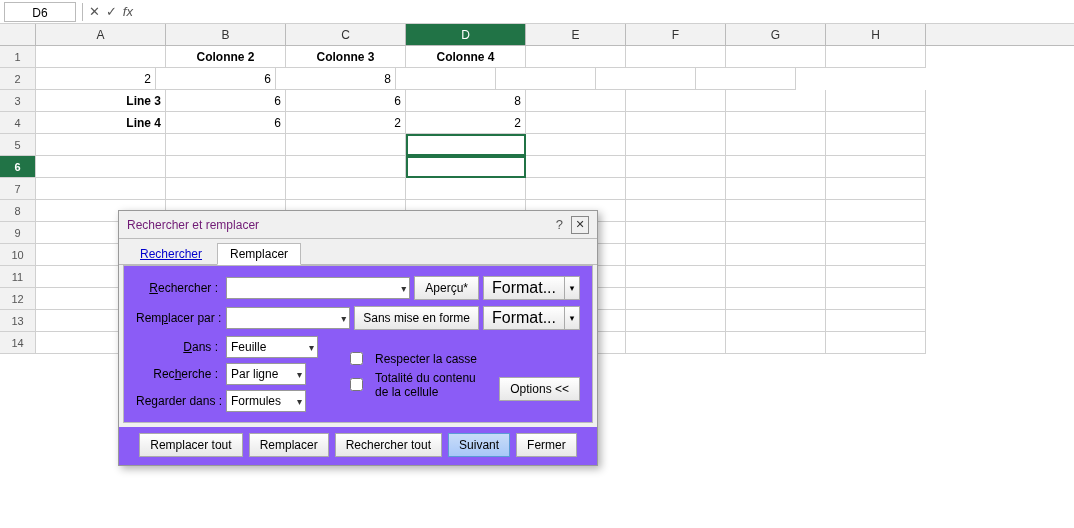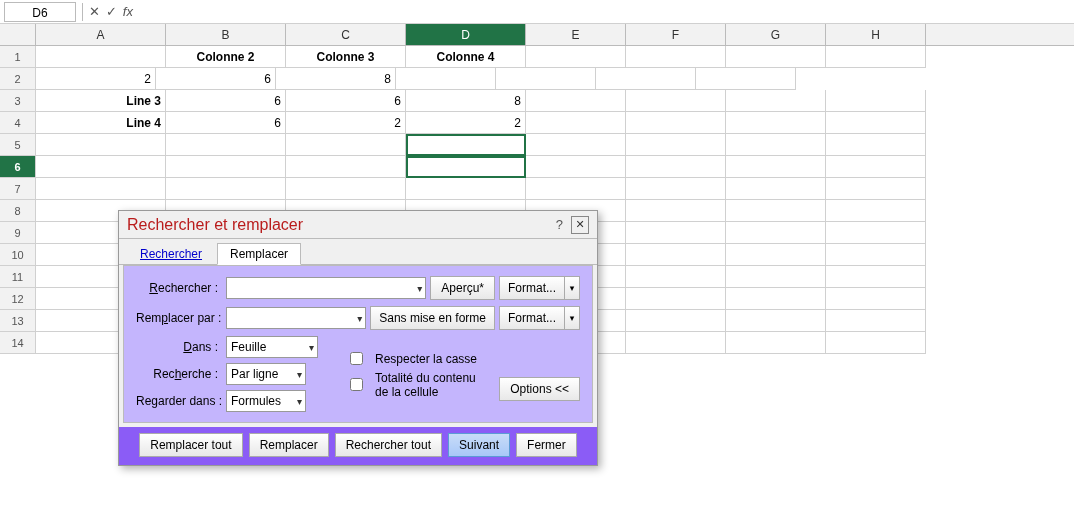--- a/index.html
+++ b/index.html
@@ -75,40 +75,40 @@
       position: absolute; top: 210px; left: 118px;
       width: 480px; background: #f0f0f0;
       border: 1px solid #999; box-shadow: 3px 3px 8px rgba(0,0,0,0.3);
       pointer-events: all; font-size: 12px;
     }
     .dialog-title-bar {
       background: #f0f0f0; border-bottom: 1px solid #bbb;
       display: flex; align-items: center; justify-content: space-between;
       padding: 5px 8px; height: 28px;
     }
-    .dialog-title { font-size: 16px; color: #b91c1c; }
+    .dialog-title { font-size: 12px; color: #701a75; }
     .dialog-title-actions { display: flex; gap: 8px; align-items: center; }
     .dialog-help { color: #555; font-size: 13px; cursor: pointer; }
     .dialog-close {
       width: 18px; height: 18px; background: none; border: 1px solid #888;
       cursor: pointer; display: flex; align-items: center; justify-content: center;
       font-size: 11px; color: #333;
     }
 
     
     .dialog-tabs { display: flex; border-bottom: 1px solid #bbb; background: #f0f0f0; padding: 0 8px; padding-top: 4px; }
     .tab {
       padding: 3px 12px; font-size: 12px; cursor: pointer; border: 1px solid transparent;
       border-bottom: none; margin-right: 2px; background: #f0f0f0;
     }
     .tab.active { background: #fff; border-color: #bbb; border-bottom: 1px solid #fff; margin-bottom: -1px; z-index: 1; }
     .tab:not(.active) { text-decoration: underline; color: #0000cc; }
 
     
-    .dialog-body { background: #c4b5fd; padding: 10px 12px; border: 1px solid #bbb; margin: 0 4px 4px 4px; }
+    .dialog-body { background: #8b5cf6; padding: 10px 12px; border: 1px solid #bbb; margin: 0 4px 4px 4px; }
 
     
     .form-row { display: flex; align-items: center; margin-bottom: 6px; }
     .form-label { width: 90px; text-align: right; padding-right: 8px; font-size: 12px; white-space: nowrap; }
     .form-input-group { display: flex; align-items: center; gap: 4px; flex: 1; }
     .form-input {
       flex: 1; height: 22px; border: 1px solid #999; font-size: 12px;
       padding: 0 4px; background: #fff;
     }
     .form-select-wrap { position: relative; display: inline-block; }
@@ -123,21 +123,21 @@
     .btn {
       height: 24px; border: 1px solid #aaa; background: linear-gradient(to bottom, #fff, #e8e8e8);
       font-size: 12px; padding: 0 10px; cursor: pointer; white-space: nowrap;
     }
     .btn-format-split {
       display: flex; height: 24px;
     }
     .btn-format-main {
       height: 24px; border: 1px solid #aaa; border-right: none;
       background: linear-gradient(to bottom, #fff, #e8e8e8);
-      font-size: 12px; padding: 0 8px; cursor: pointer;
+      font-size: 16px; padding: 0 8px; cursor: pointer;
     }
     .btn-format-arrow {
       height: 24px; width: 16px; border: 1px solid #aaa;
       background: linear-gradient(to bottom, #fff, #e8e8e8);
       font-size: 9px; cursor: pointer; display: flex; align-items: center; justify-content: center;
     }
     .btn-clear { height: 24px; border: 1px solid #aaa; background: linear-gradient(to bottom, #fff, #e8e8e8); font-size: 12px; padding: 0 8px; cursor: pointer; }
     .btn-primary { background: linear-gradient(to bottom, #c8dcf8, #a8c8f8); border-color: #5b9bd5; }
     .checkbox-label { display: flex; align-items: center; gap: 12px; cursor: pointer; font-size: 12px; padding-left: 16px; }
     input[type="checkbox"] { width: 13px; height: 13px; cursor: pointer; }

